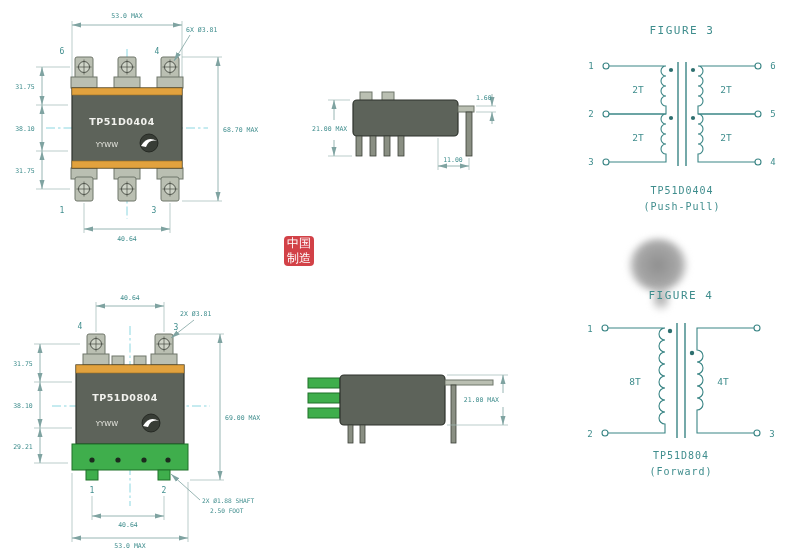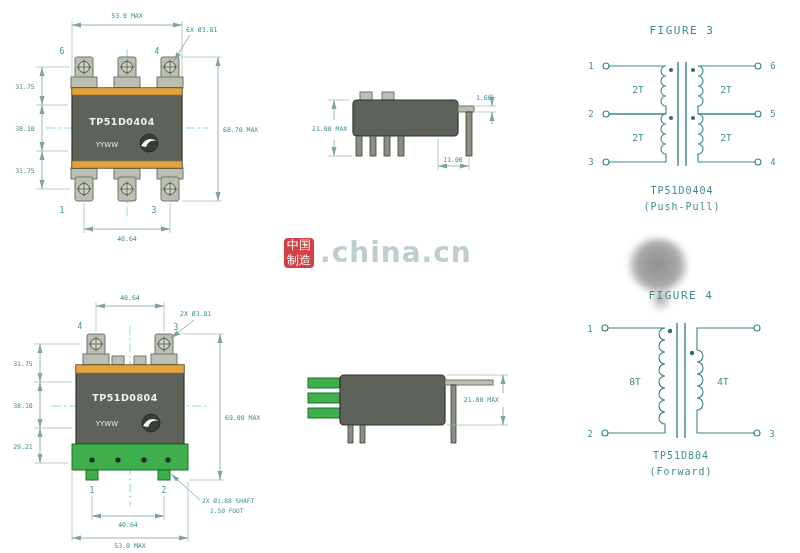--- a/index.html
+++ b/index.html
@@ -26,21 +26,21 @@
   .cl{stroke:#7fd3de;stroke-width:.9;stroke-dasharray:9 3 2.5 3;fill:none;}
   .dimline{stroke:#7fa3a1;stroke-width:.8;fill:none;}
   .extline{stroke:#9db7b5;stroke-width:.7;fill:none;}
   .leader{stroke:#7fa3a1;stroke-width:.8;fill:none;}
   .wire{stroke:#3a8585;stroke-width:1.1;fill:none;}
   .core{stroke:#3a8585;stroke-width:1.4;}
   .pincircle{fill:#fff;stroke:#3a8585;stroke-width:1.1;}
   .dot{fill:#2e6f6f;}
   .logo{fill:#383d36;stroke:#1d211c;stroke-width:.8;}
   .metalpin{fill:#8a8f83;stroke:#3a3f38;stroke-width:.8;}
-  .watermark{position:absolute;left:284px;top:236px;display:flex;align-items:center;gap:6px;opacity:.85;}
+  .watermark{position:absolute;left:284px;top:236px;display:flex;align-items:center;gap:18px;opacity:.85;}
   .wm-box{width:30px;height:30px;background:#cb2128;color:#fff;border-radius:4px;
           font-size:12px;line-height:15px;text-align:center;word-break:break-all;overflow:hidden;
           font-family:"DejaVu Sans",sans-serif;}
   .wm-text{font-size:28px;font-weight:bold;color:#b3c5c7;letter-spacing:1px;
            font-family:"DejaVu Sans",sans-serif;}
   .blob{position:absolute;left:628px;top:238px;width:60px;height:54px;border-radius:50%;
         background:radial-gradient(circle,#8f8f8f 0%,#a9a9a9 55%,rgba(200,200,200,0) 78%);
         filter:blur(3px);}
   .blob-tail{position:absolute;left:652px;top:284px;width:18px;height:30px;border-radius:50%;
         background:radial-gradient(circle,#a5a5a5 0%,rgba(190,190,190,0) 75%);filter:blur(3px);}
@@ -203,21 +203,20 @@
     <text class="windlbl" x="60" y="75" text-anchor="middle">2T</text>
     <text class="windlbl" x="60" y="123" text-anchor="middle">2T</text>
     <text class="windlbl" x="148" y="75" text-anchor="middle">2T</text>
     <text class="windlbl" x="148" y="123" text-anchor="middle">2T</text>
     <text class="figpart" x="104" y="176" text-anchor="middle">TP51D0404</text>
     <text class="figpart" x="104" y="192" text-anchor="middle">(Push-Pull)</text>
   </svg>
 
   <div class="watermark">
     <span class="wm-box">中国制造</span>
-    <span class="wm-text">.china.cn</span>
   </div>
   <div class="blob"></div>
   <div class="blob-tail"></div>
 
   <svg class="abs" style="left:8px;top:292px" width="275" height="258" viewBox="0 0 275 258">
 
     <line class="cl" x1="122" y1="34" x2="122" y2="214"></line>
     <line class="cl" x1="44" y1="114" x2="202" y2="114"></line>
 
     <g>

